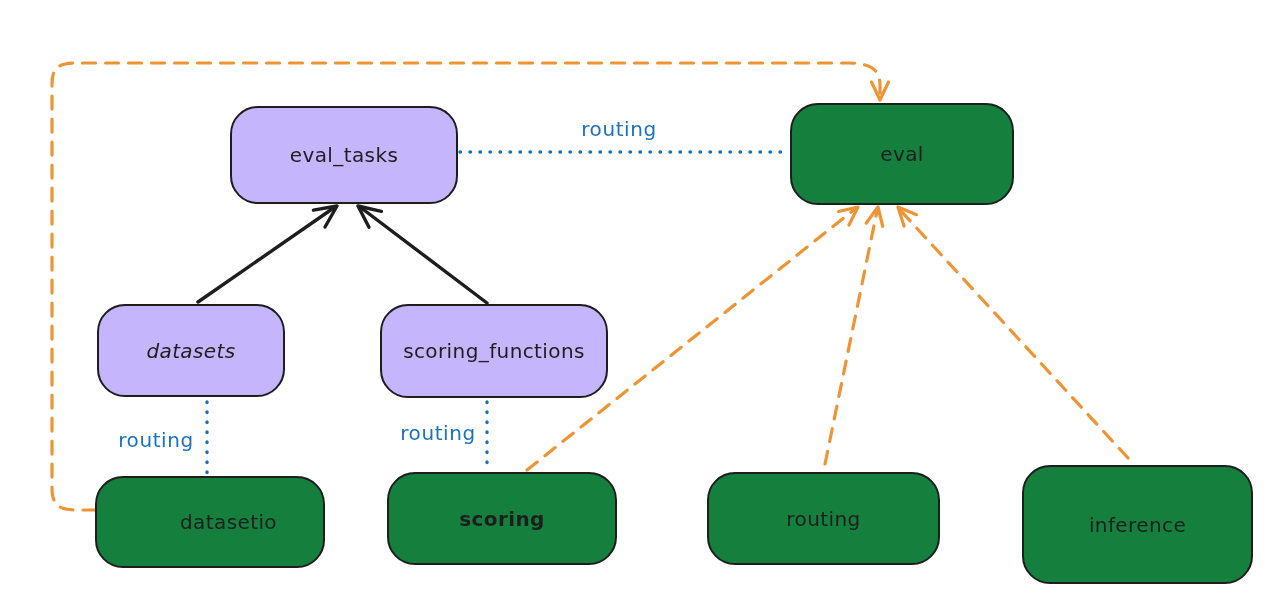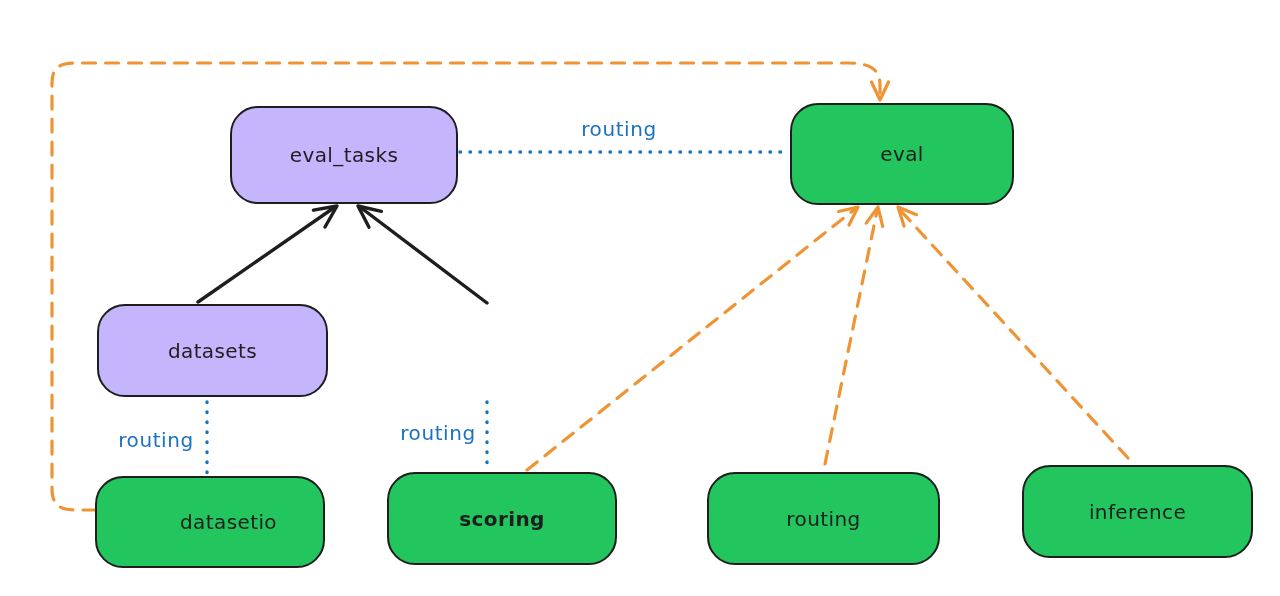--- a/index.html
+++ b/index.html
@@ -27,21 +27,21 @@
     border: 2.5px solid #1e1e1e;
     border-radius: 28px;
     display: flex;
     align-items: center;
     justify-content: center;
     color: #1e1e1e;
     font-size: 20px;
     letter-spacing: 0.4px;
   }
   .node.blue  { background: #c4b5fd; }
-  .node.green { background: #22c55e; }
+  .node.green { background: #15803d; }
   .routing-label {
     position: absolute;
     transform: translate(-50%, -50%);
     color: #1971c2;
     font-size: 20px;
     font-weight: 400;
     letter-spacing: 0.6px;
     white-space: nowrap;
   }
   .black-shaft {
@@ -92,38 +92,41 @@
   </svg>
 
   <div class="node blue" style="left:230px; top:106px; width:228px; height:98px;">
     <span>eval_tasks</span>
   </div>
 
   <div class="node green" style="left:790px; top:103px; width:224px; height:102px;">
     <span>eval</span>
   </div>
 
-  <div class="node blue" style="left:97px; top:304px; width:231px; height:93px;">
+  <div class="node blue" style="left:97px; top:304px; width:188px; height:93px;font-style:italic;">
     <span>datasets</span>
   </div>
 
+  <div class="node blue" style="left:380px; top:304px; width:228px; height:94px;">
+    <span>scoring_functions</span>
+  </div>
 
   <div class="node green" style="left:95px; top:476px; width:230px; height:92px;padding-left:37px;">
     <span>datasetio</span>
   </div>
 
   <div class="node green" style="left:387px; top:472px; width:230px; height:93px;font-weight:bold;">
     <span>scoring</span>
   </div>
 
   <div class="node green" style="left:707px; top:472px; width:233px; height:93px;">
     <span>routing</span>
   </div>
 
-  <div class="node green" style="left:1022px; top:465px; width:231px; height:93px;">
+  <div class="node green" style="left:1022px; top:465px; width:231px; height:119px;">
     <span>inference</span>
   </div>
 
   <span class="routing-label" style="left:619px; top:129px;">routing</span>
 
   <span class="routing-label" style="left:156px; top:440px;">routing</span>
 
   <span class="routing-label" style="left:438px; top:433px;">routing</span>
 
 </div>

